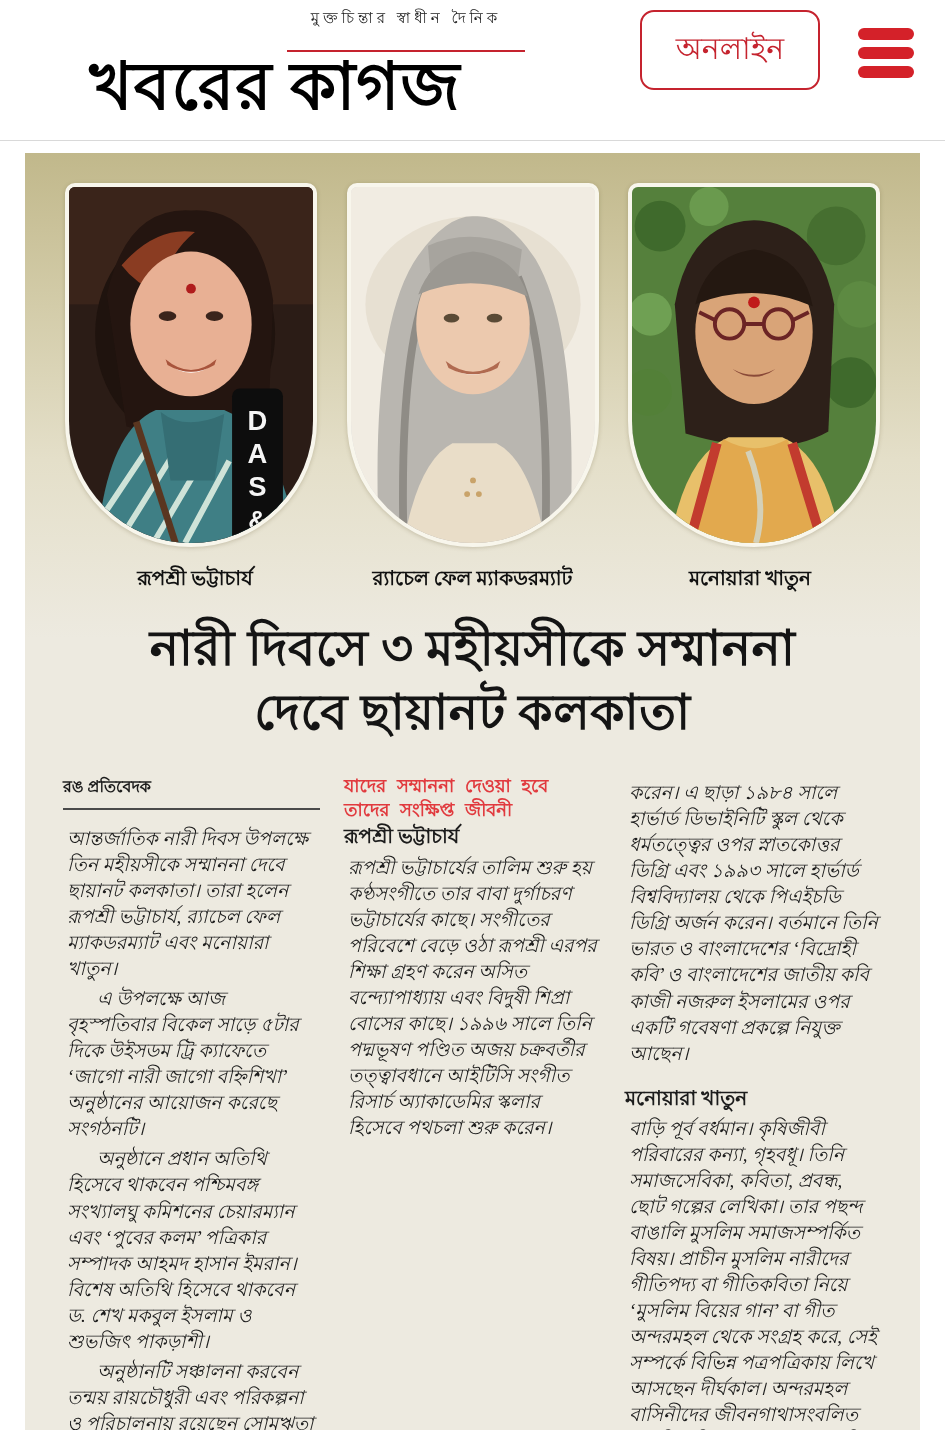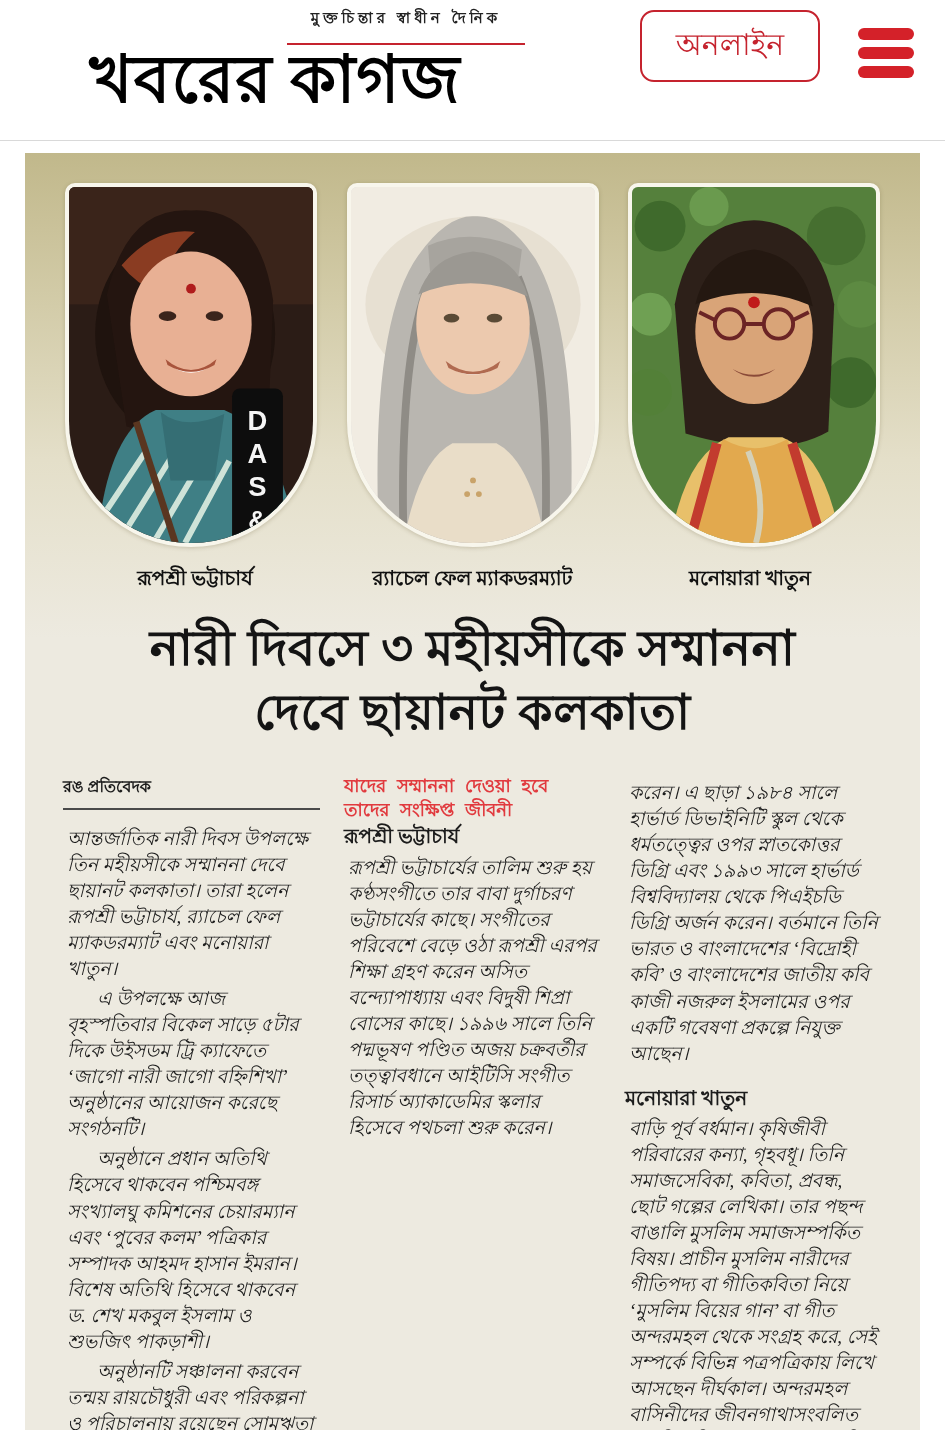--- a/index.html
+++ b/index.html
@@ -21,40 +21,40 @@
   }
   .logo-wrap {
     position:absolute; left:25px; top:6px; width:500px;
   }
   .tagline {
     display:block;
     margin-left: 262px;
     font-size: 15px;
     letter-spacing: 4px;
     color:#222;
-    font-weight: bold;
+    font-weight: normal;
     border-bottom: 2px solid #c5232e;
-    padding-bottom: 12px;
+    padding-bottom: 19px;
     width: 238px;
     text-align: center;
     white-space: nowrap;
   }
   .logo-text {
     display:block;
     font-size: 66px;
     font-weight: bold;
     color:#000;
     line-height: 1.05;
     letter-spacing: 1px;
     white-space: nowrap;
     text-align: center;
   }
   .online-btn {
     position:absolute; left:640px; top:10px;
-    width:180px; height:72px;
+    width:180px; height:80px;
     border: 2px solid #c5232e;
     border-radius: 14px;
     background:#ffffff;
     color:#c5232e;
     font-size: 30px;
     font-family: inherit;
     cursor: pointer;
   }
   .hamburger {
     position:absolute; left:858px; top:28px;

